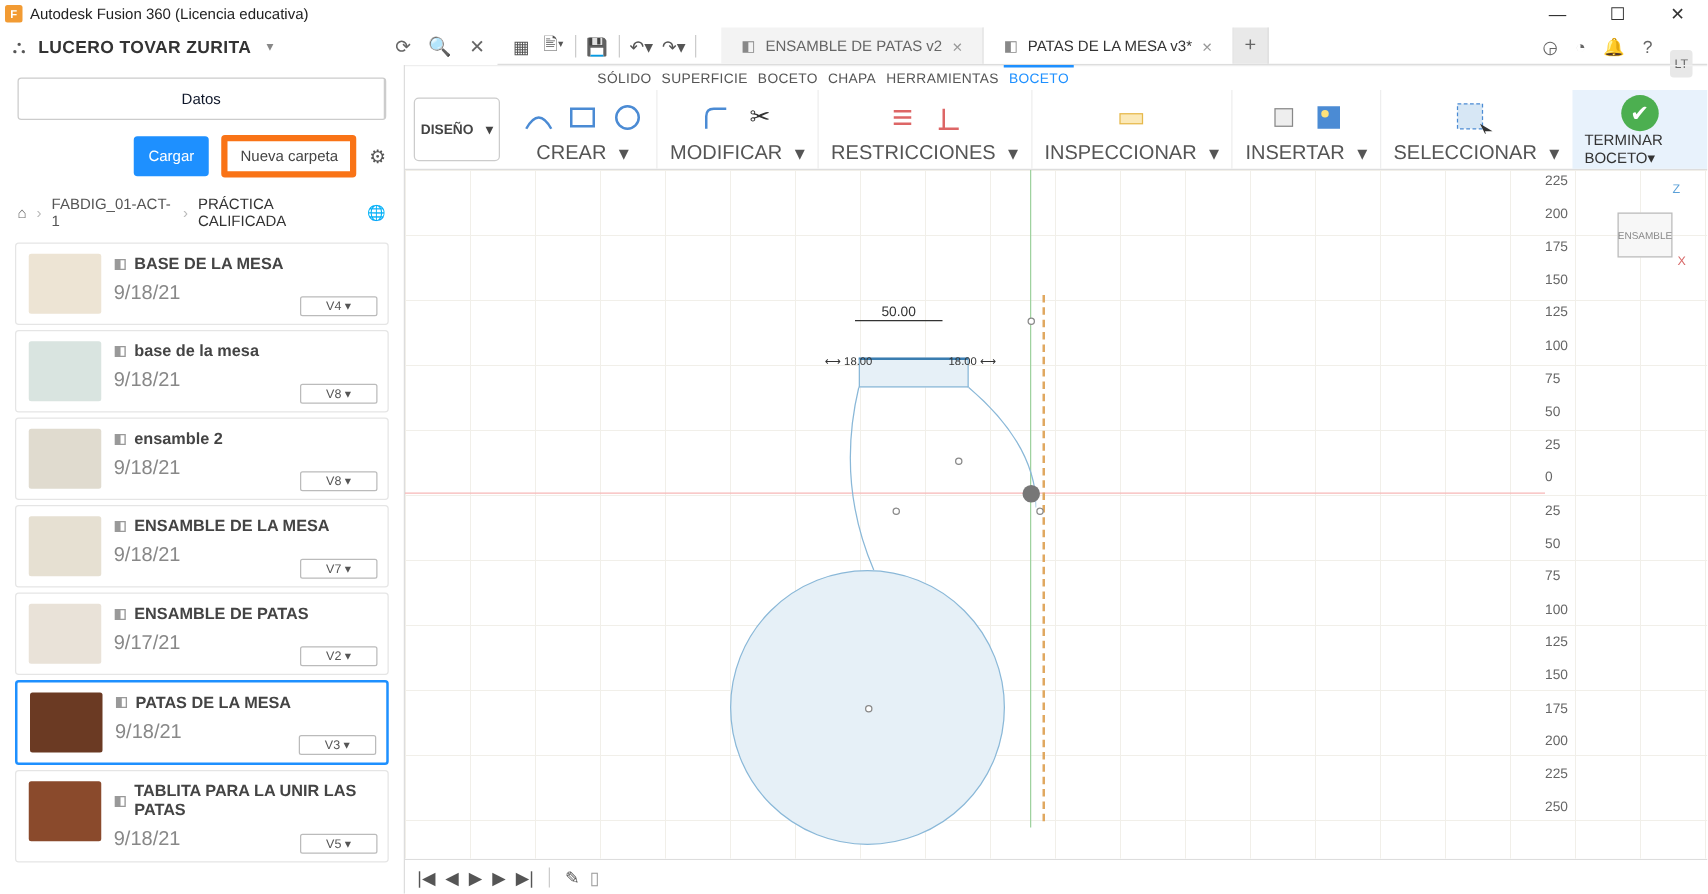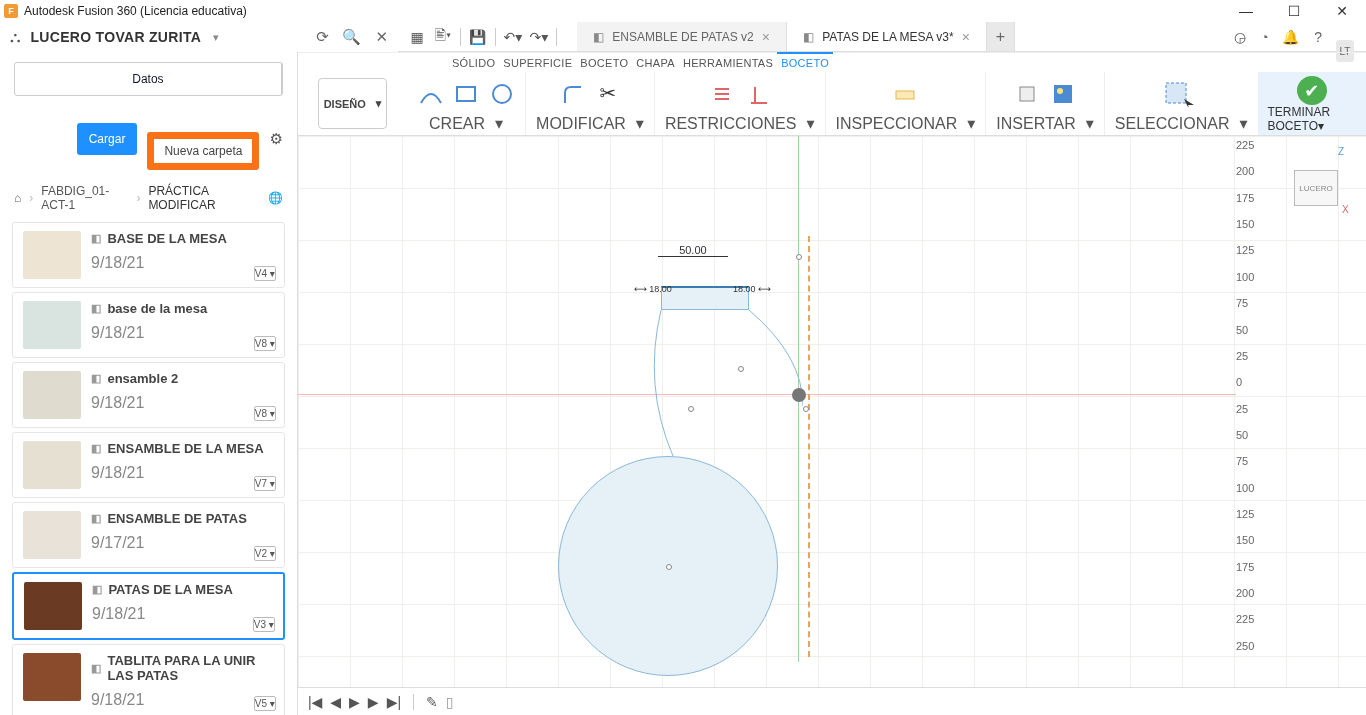--- a/index.html
+++ b/index.html
@@ -34,46 +34,46 @@
 .global-icons .avatar { width:18px; height:22px; border-radius:3px; background:#e8e8e8; display:flex;align-items:center;justify-content:center;font-size:10px;color:#666;margin-top:29px;}
 
 
 .main { display:flex; height: calc(715px - 52px);}
 .sidebar { width:398px; border-right:1px solid #ddd; background:#fff; display:flex; flex-direction:column;}
 .datapanel-tabs { display:flex; height:34px; border:1px solid #ccc; border-radius:3px; margin:10px 14px 8px;}
 .datapanel-tabs div { flex:1; display:flex; align-items:center; justify-content:center; color:#0f172a; font-size:12px;}
 .datapanel-tabs div:first-child { border-right:1px solid #ccc;}
 .action-row { display:flex; justify-content:flex-end; align-items:center; gap:10px; padding:4px 14px 8px;}
 .btn-primary { background:#1e90ff; color:#fff; border:none; border-radius:3px; padding:9px 12px; font-size:12px;}
-.btn-outline { background:#fff; border:7px solid #f97316; border-radius:3px; padding:5px 10px; font-size:12px; color:#444;margin-top:24px;}
+.btn-outline { background:#fff; border:5px solid #f97316; border-radius:3px; padding:5px 10px; font-size:12px; color:#444;}
 .gear { color:#555; font-size:15px;}
 .breadcrumb { display:flex; align-items:center; gap:8px; padding:6px 14px; font-size:12px; color:#555;}
 .breadcrumb .home { color:#666;}
 .breadcrumb .sep { color:#bbb;}
 .breadcrumb .current { color:#333; font-weight:500;}
 .breadcrumb .globe { margin-left:auto; color:#777;}
 .item-list { overflow-y:auto; flex:1;}
 .file-item { display:flex; gap:10px; padding:8px 10px; border:1px solid #e5e5e5; border-radius:3px; margin:4px 12px; position:relative; align-items:flex-start;}
 .file-item.selected { border:2px solid #1e90ff;}
 .thumb { width:58px; height:48px; background:#ede4d4; border-radius:2px; flex-shrink:0;}
 .thumb.t2{background:#d9e4e0;} .thumb.t3{background:#e0dbcf;} .thumb.t4{background:#e6e0d2;} .thumb.t5{background:#e9e2d8;}
 .thumb.t6{background:#6b3a23;} .thumb.t7{background:#8a4a2c;}
 .file-meta { flex:1;}
 .file-meta .fname { font-size:13px; font-weight:600; color:#444; display:flex; align-items:center; gap:6px;}
 .file-meta .fname .cube{color:#999;font-size:11px;}
 .file-meta .fdate { font-size:16px; color:#888; margin-top:8px;}
-.ver-badge { position:absolute; right:8px; bottom:6px; border:1px solid #bbb; border-radius:2px; font-size:10px; padding:1px 0; color:#555; background:#fff;}
+.ver-badge { position:absolute; right:8px; bottom:6px; border:1px solid #bbb; border-radius:2px; font-size:10px; padding:1px 20px; color:#555; background:#fff;}
 
 
 .workspace { flex:1; display:flex; flex-direction:column; position:relative;}
 .ribbon-tabs { height:20px; display:flex; padding:0 150px; align-items:flex-end; font-size:11px; color:#555; border-top:1px solid #eee;}
 .ribbon-tabs div { padding:3px 4px; letter-spacing:.3px;}
 .ribbon-tabs .active { color:#1e90ff; border-top:2px solid #1e90ff;}
 .ribbon { height:64px; display:flex; border-bottom:1px solid #ddd; background:#fff;}
-.design-btn { width:95px; margin:6px 20px; border:1px solid #ccc; border-radius:4px; display:flex; align-items:center; justify-content:center; font-size:11px; font-weight:600; color:#444; gap:10px;}
+.design-btn { width:95px; margin:6px 7px; border:1px solid #ccc; border-radius:4px; display:flex; align-items:center; justify-content:center; font-size:11px; font-weight:600; color:#444; gap:10px;}
 .rgroup { display:flex; flex-direction:column; align-items:center; justify-content:space-between; padding:4px 10px 2px; }
 .rgroup .icons { display:flex; gap:10px; align-items:center; height:36px;}
 .rgroup .icons svg, .rgroup .icons .ic { width:26px; height:26px;}
 .rgroup .label { font-size:16px; color:#555; display:flex; align-items:center; gap:10px;}
 .rgroup.vsep { border-left:1px solid #eee;}
 .finish-group { margin-left:auto; background:#e8f2fc; padding:4px 10px 2px; display:flex; flex-direction:column; align-items:center;}
 .finish-group .check { width:30px;height:30px;border-radius:50%;background:#4caf50;display:flex;align-items:center;justify-content:center;color:#fff;font-size:18px;}
 .canvas-area { flex:1; position:relative; background:#fff; overflow:hidden;}
 .grid-bg { position:absolute; inset:0;
   background-image: linear-gradient(#f1efe9 1px, transparent 1px), linear-gradient(90deg,#f1efe9 1px, transparent 1px);
@@ -168,21 +168,21 @@
     <div class="action-row">
       <button class="btn-primary">Cargar</button>
       <button class="btn-outline">Nueva carpeta</button>
       <span class="gear">⚙</span>
     </div>
     <div class="breadcrumb">
       <span class="home">⌂</span>
       <span class="sep">›</span>
       <span>FABDIG_01-ACT-1</span>
       <span class="sep">›</span>
-      <span class="current">PRÁCTICA MODIFICAR</span>
+      <span class="current">PRÁCTICA CALIFICADA</span>
       <span class="globe">🌐</span>
     </div>
     <div class="item-list" id="item-list">
         <div class="file-item">
           <div class="thumb t1"></div>
   <div class="file-meta">
     <div class="fname">
               <span class="cube">◧</span>
               <span>BASE DE LA MESA</span>
             </div>
@@ -407,21 +407,21 @@
           <div>100</div>
           <div>125</div>
           <div>150</div>
           <div>175</div>
           <div>200</div>
           <div>225</div>
           <div>250</div>
         </div>
       <div class="nav-cube">
         <span class="zax">Z</span>
-        <div class="face">LUCERO</div>
+        <div class="face">ENSAMBLE</div>
         <span class="xax">X</span>
       </div>
     </div>
 
     <div class="timeline">
       <span>|◀</span>
       <span>◀</span>
       <span>▶</span>
       <span>▶</span>
       <span>▶|</span>

